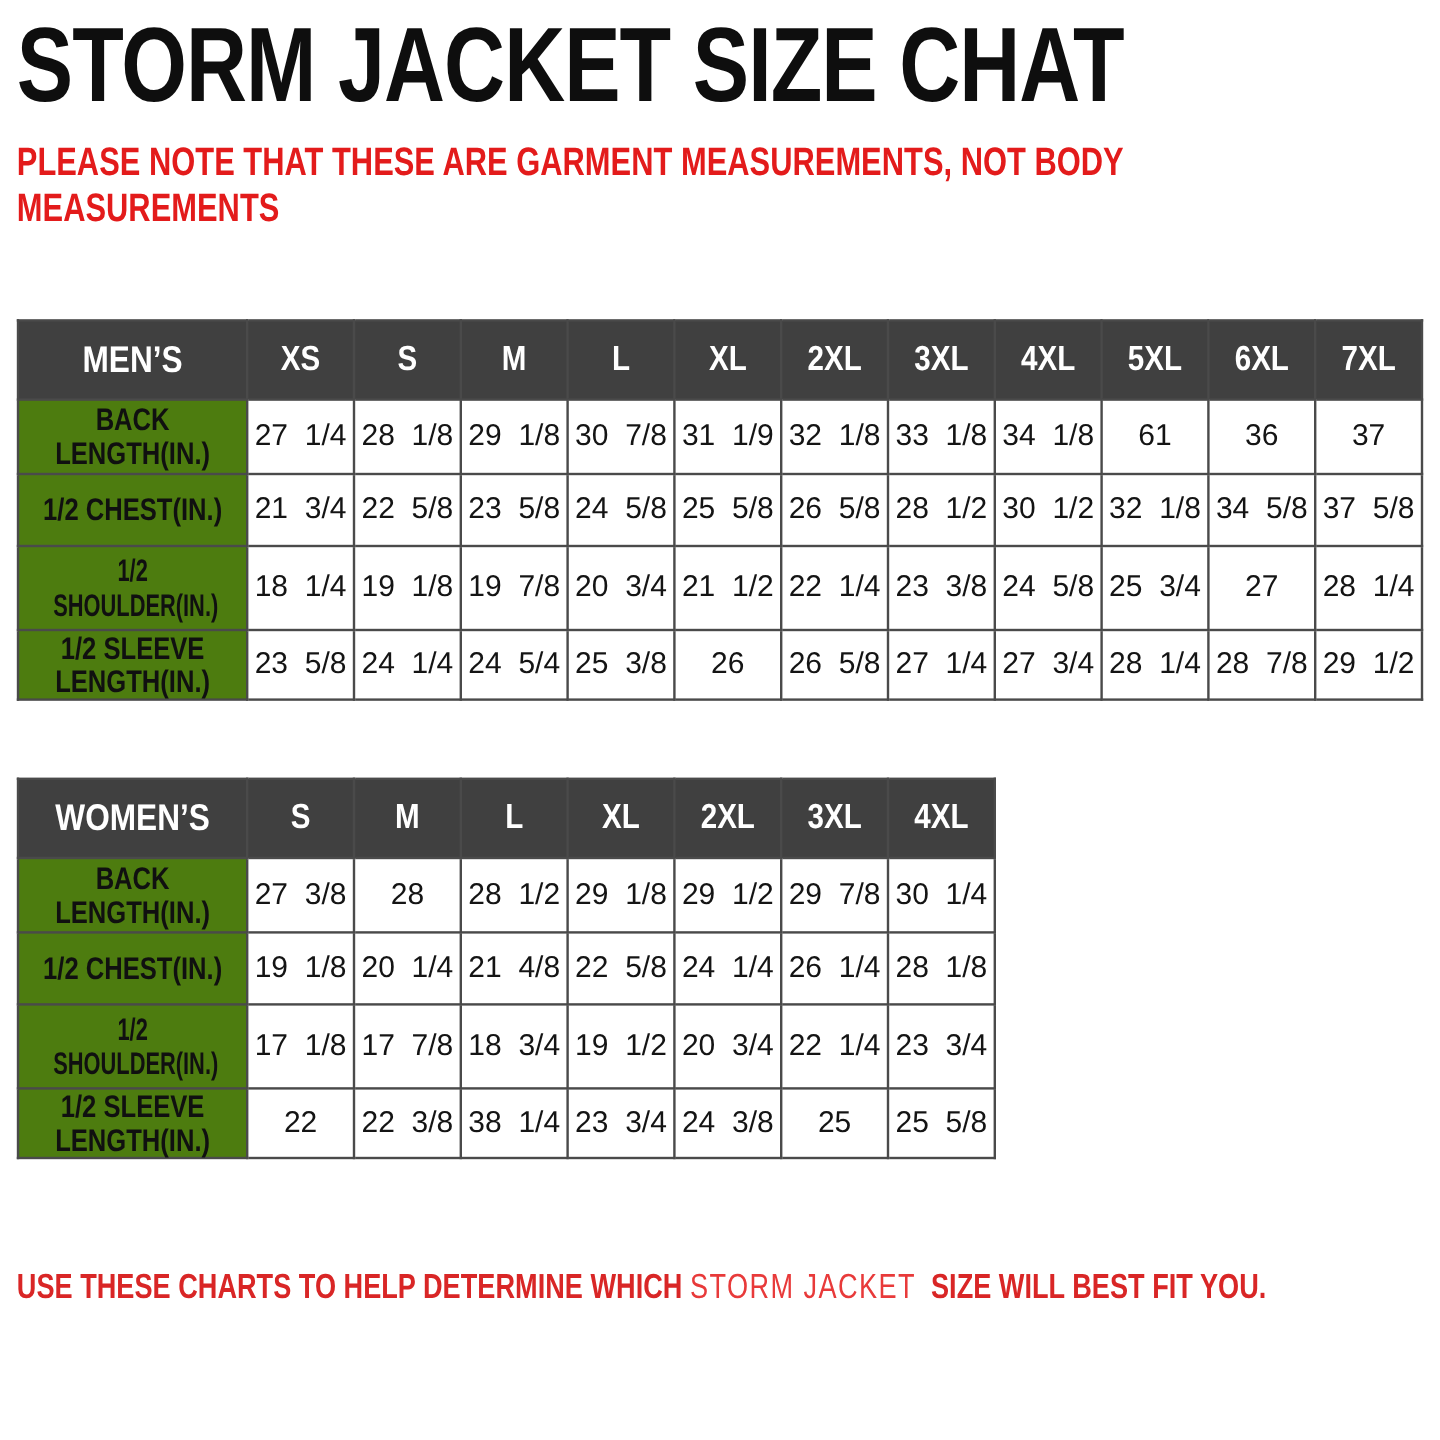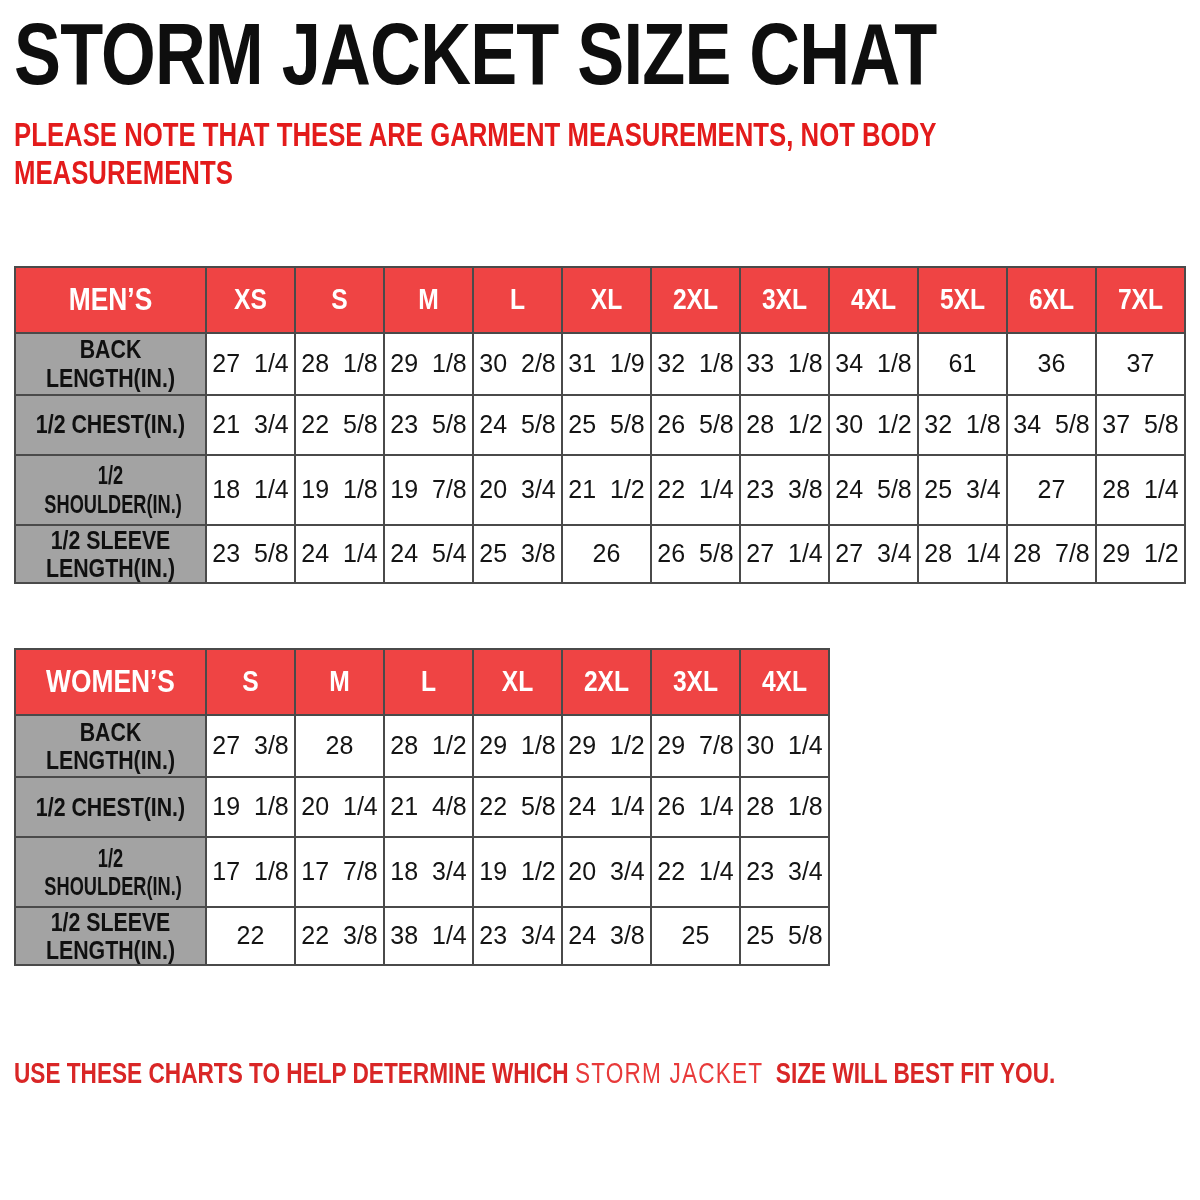--- a/index.html
+++ b/index.html
@@ -41,29 +41,29 @@
     margin:0;
   }
   table.mens{margin-top:73px;width:1171px;}
   table.womens{margin-top:64px;width:815px;}
   .size-table th,.size-table td{
     border:2px solid #4a4a4a;
     text-align:center;vertical-align:middle;padding:0;overflow:visible;
   }
   .size-table thead tr{height:66px;}
   .size-table thead th{
-    background:#ef4444;color:#ffffff;
+    background:#404040;color:#ffffff;
     font-size:29px;font-weight:700;
   }
   .size-table thead th.corner{font-size:31px;}
   .size-table tbody tr:nth-child(1){height:62px;}
   .size-table tbody tr:nth-child(2){height:60px;}
   .size-table tbody tr:nth-child(3){height:70px;}
   .size-table tbody tr:nth-child(4){height:56px;}
-  .size-table tbody th{background:#a3a3a3;color:#101010;}
+  .size-table tbody th{background:#4d7c0f;color:#101010;}
   .size-table td.val{
     font-size:25px;color:#141414;font-weight:400;
     word-spacing:7px;background:#ffffff;
   }
   .hl{display:block;transform:scaleX(0.85);transform-origin:center;white-space:nowrap;}
   .lbl{
     display:block;font-size:26px;font-weight:700;line-height:1.08;
     white-space:pre-line;transform:scaleX(0.82);transform-origin:center;
   }
   .lbl.small{transform:scaleX(0.70);}
@@ -135,21 +135,21 @@
       </thead>
       <tbody>
         <tr>
           <th>
             <span class="lbl">BACK
 LENGTH(IN.)</span>
           </th>
           <td class="val">27 1/4</td>
           <td class="val">28 1/8</td>
           <td class="val">29 1/8</td>
-          <td class="val">30 2/8</td>
+          <td class="val">30 7/8</td>
           <td class="val">31 1/9</td>
           <td class="val">32 1/8</td>
           <td class="val">33 1/8</td>
           <td class="val">34 1/8</td>
           <td class="val">61</td>
           <td class="val">36</td>
           <td class="val">37</td>
         </tr>
         <tr>
           <th>

